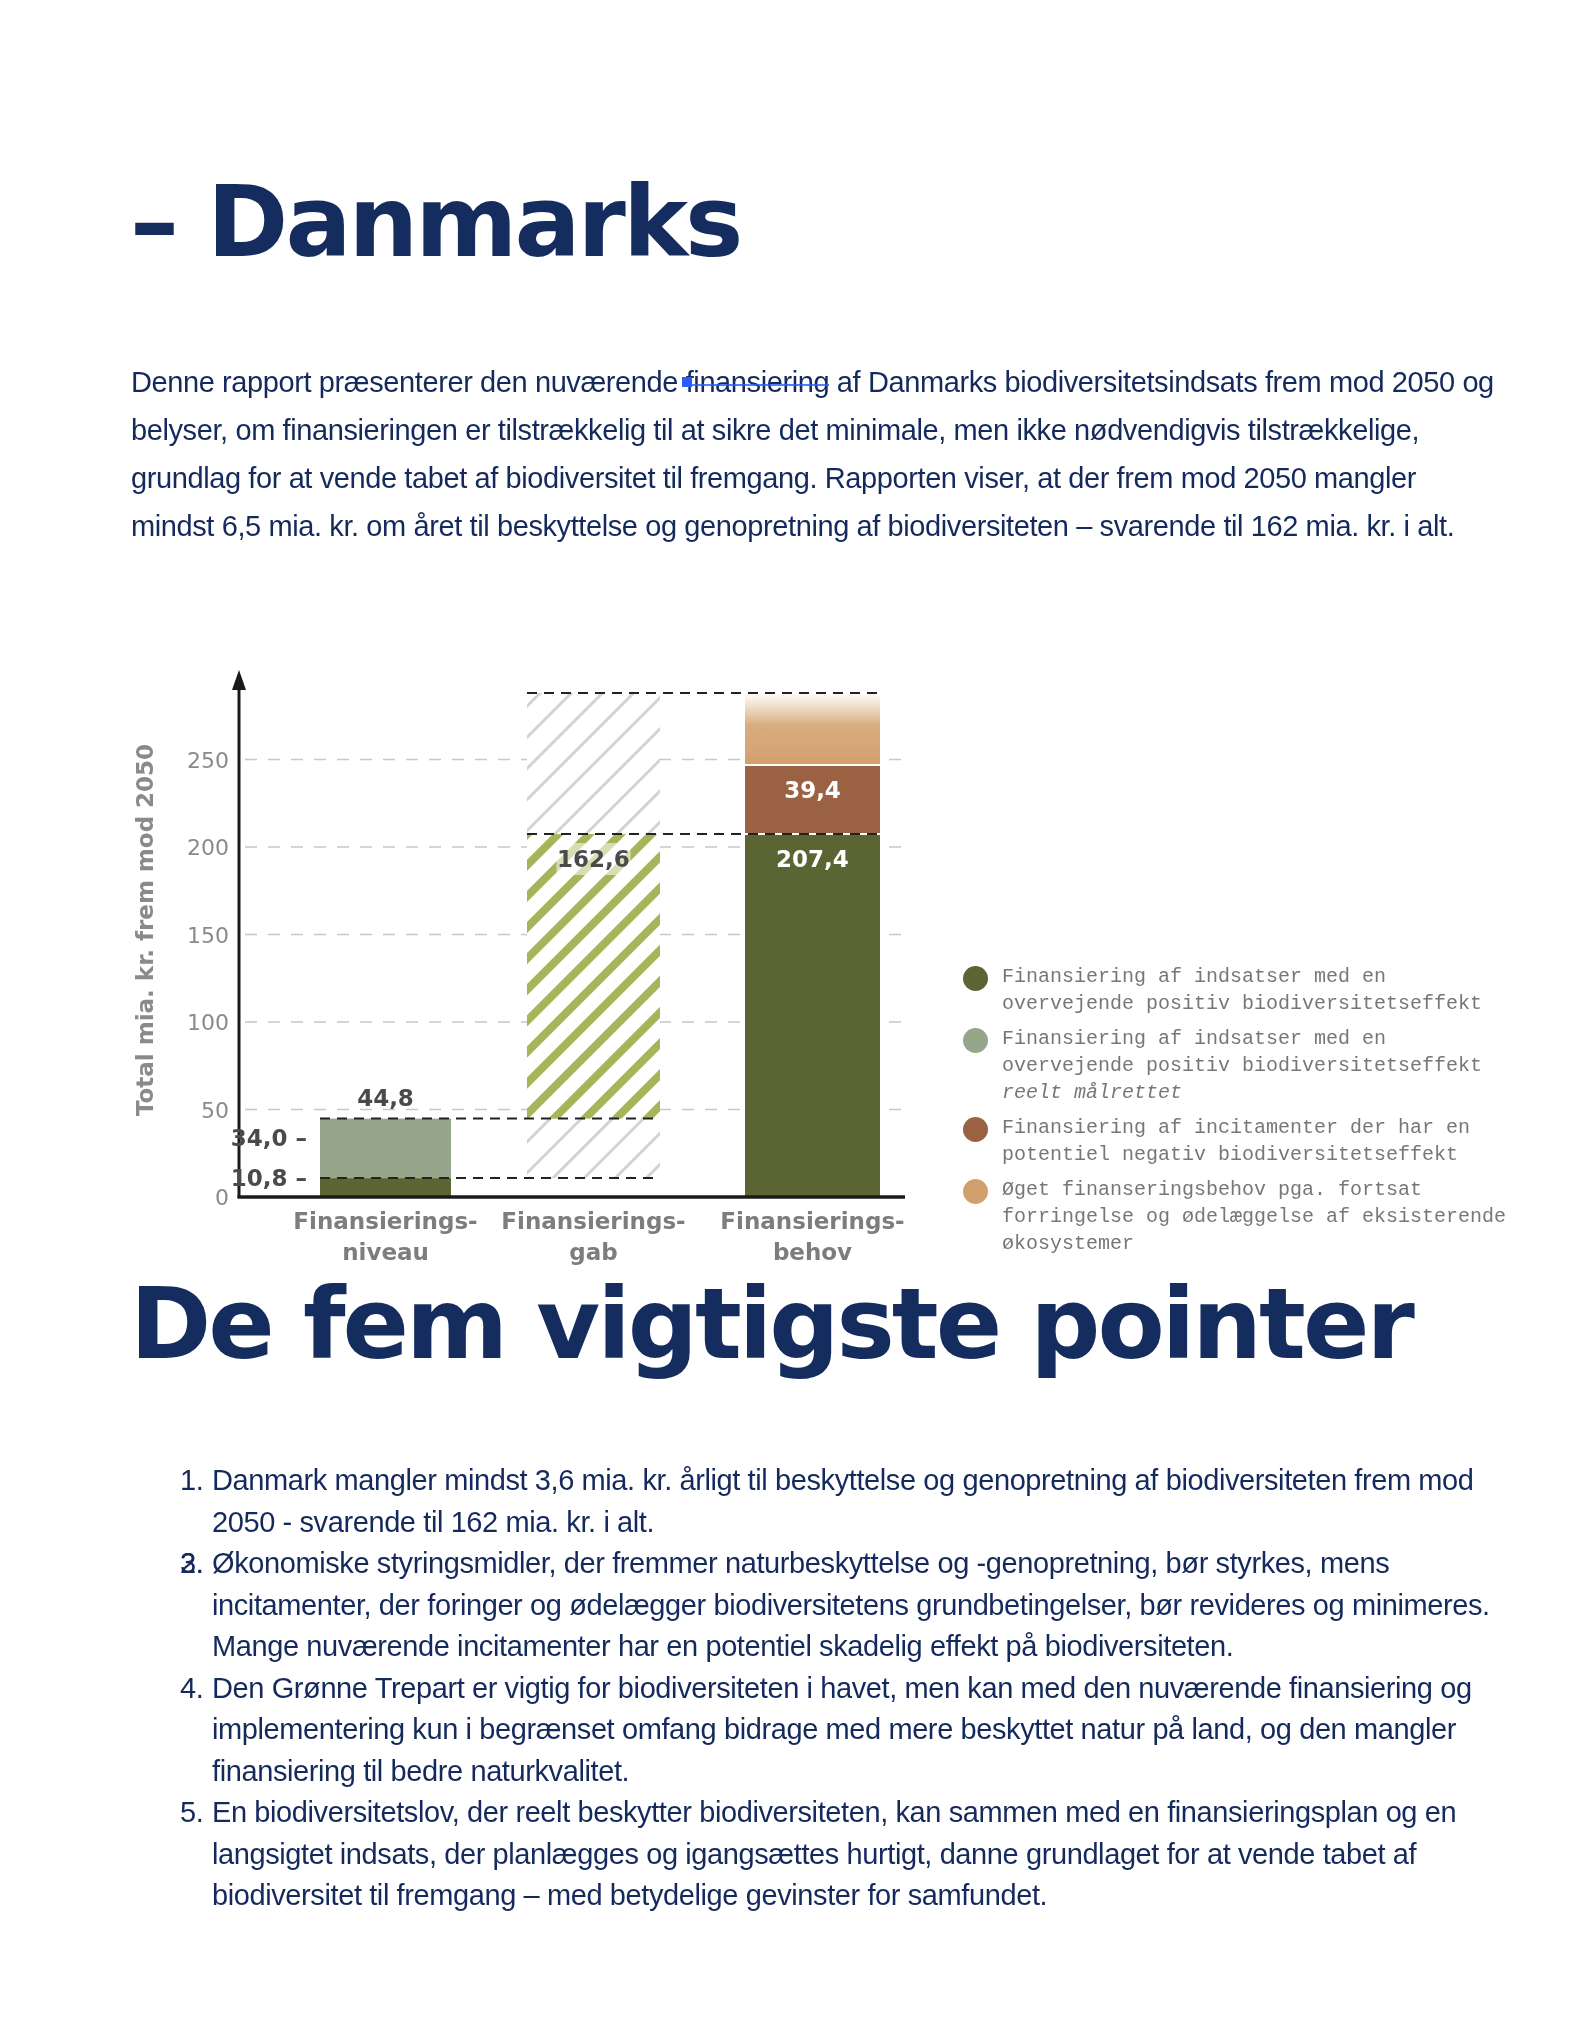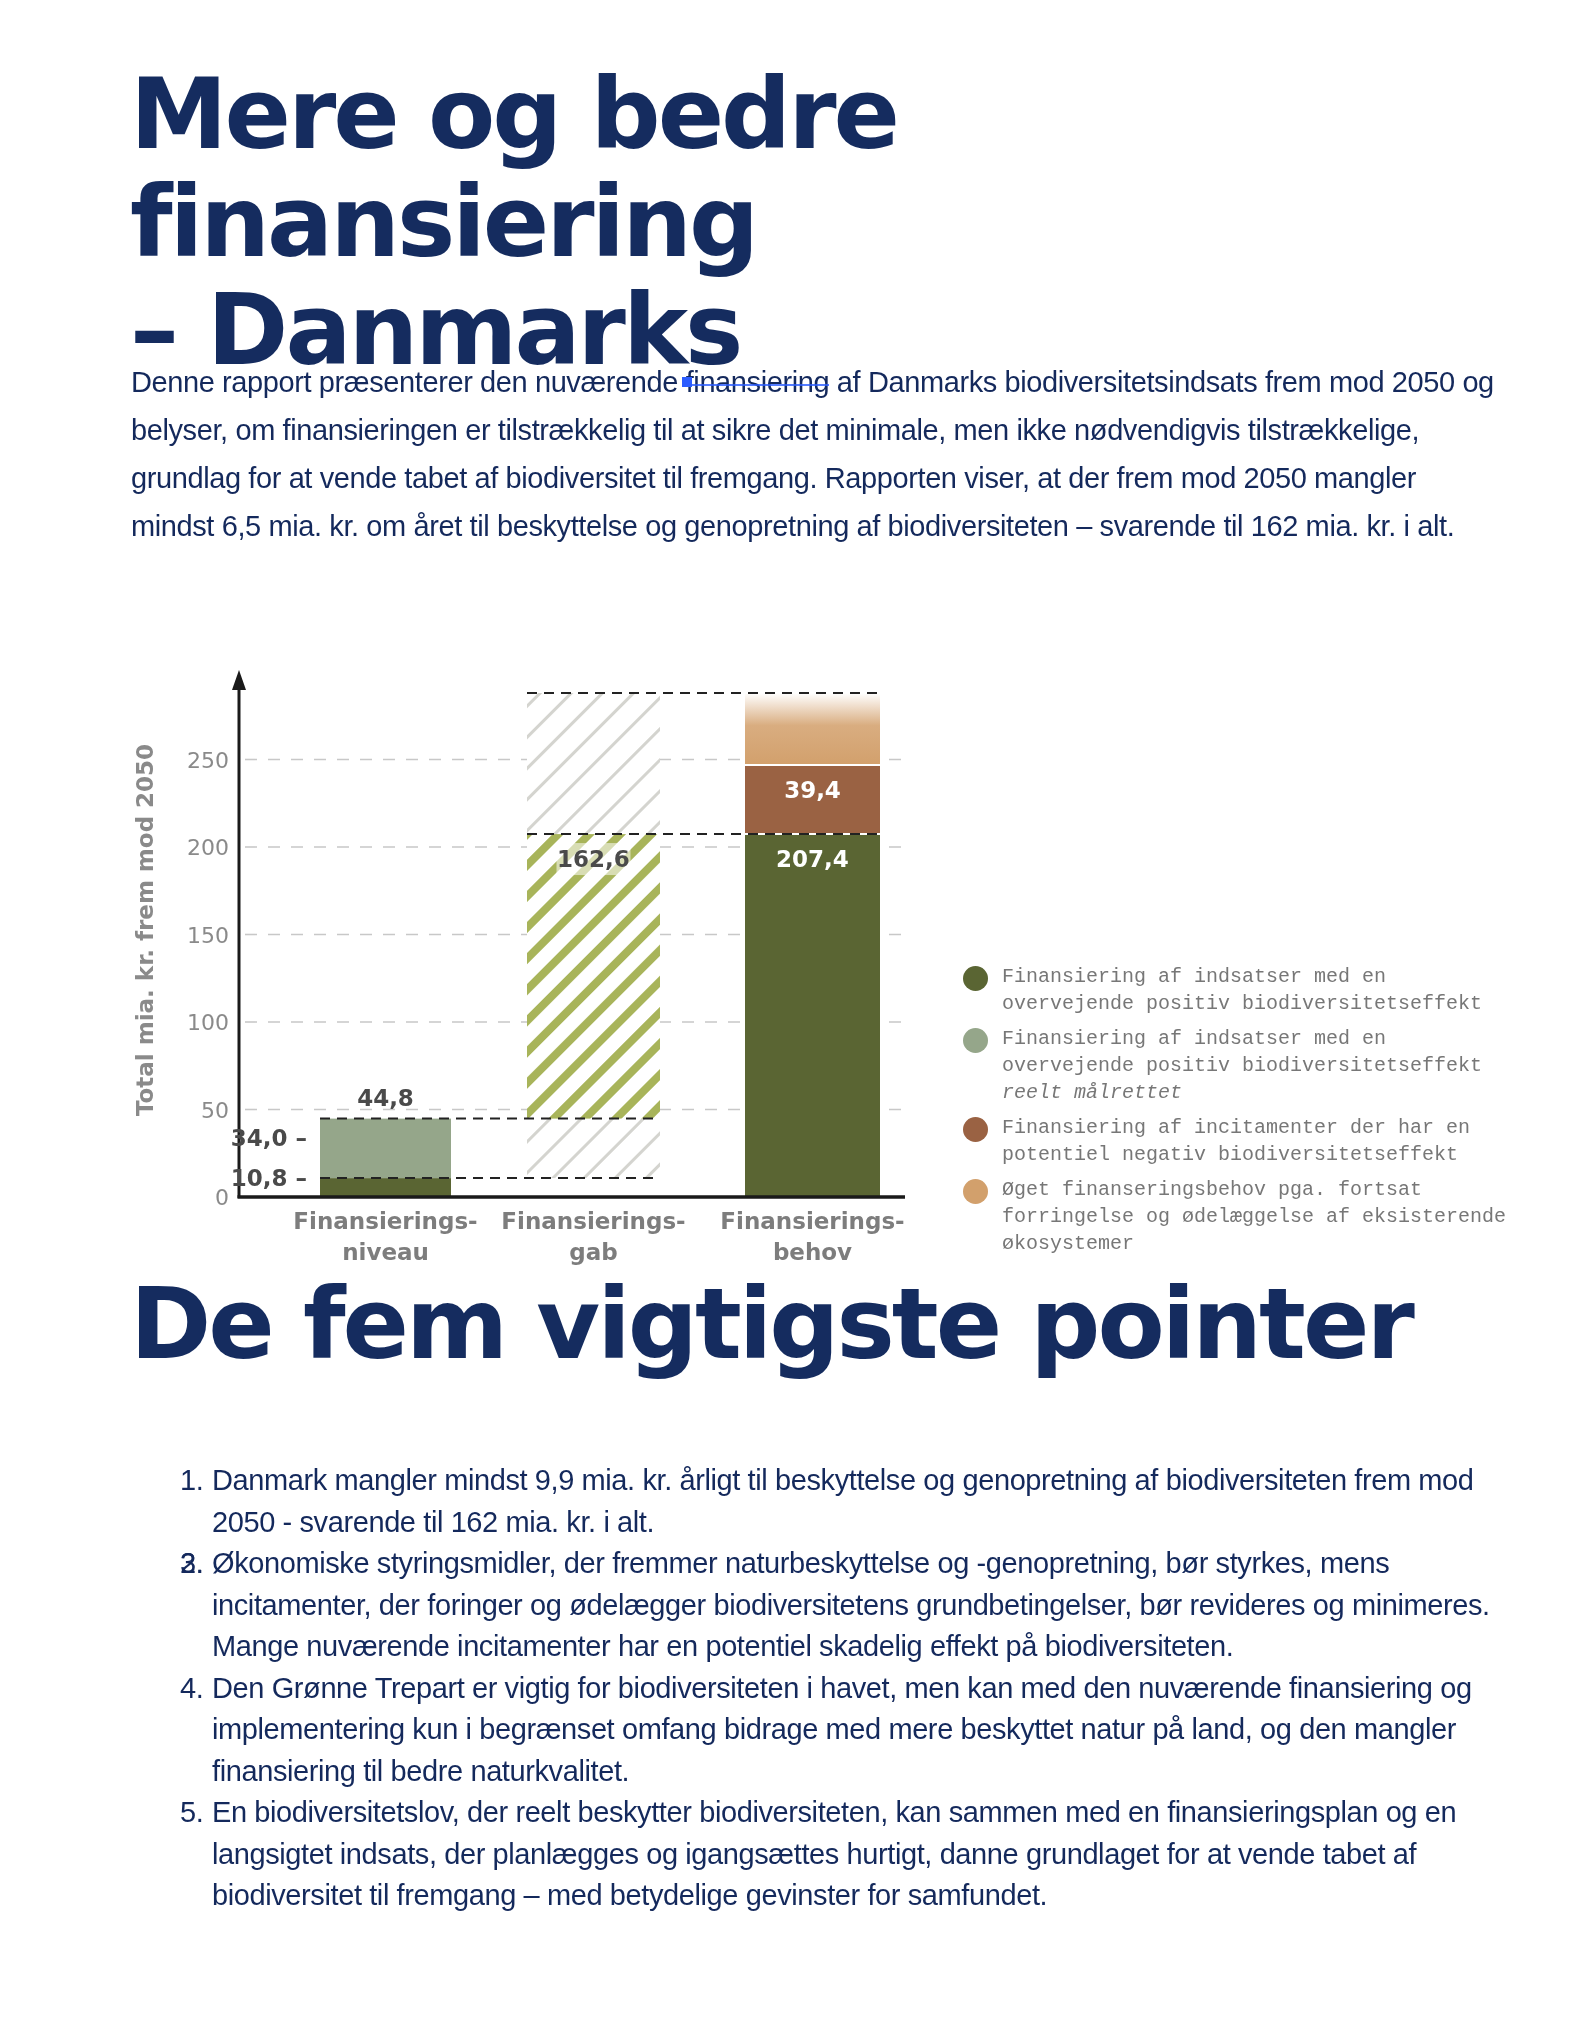--- a/index.html
+++ b/index.html
@@ -21,21 +21,21 @@
   .legend-dot { position: absolute; left: 3px; top: 3px; width: 25px; height: 25px; border-radius: 50%; }
   .legend-item em { font-style: italic; }
   .points { position: absolute; left: 180px; top: 1460px; width: 1320px; margin: 0; padding: 0; list-style: none; }
   .points li { position: relative; padding-left: 32px; font-size: 29px; line-height: 41.5px; color: #14295c; letter-spacing: -0.4px; }
   .points .num { position: absolute; left: 0; top: 0; }
 </style>
 </head>
 <body>
 
 <h1 class="h1">
-  <span>Mere og bedre finansiering</span><br>
+  <br>
   <span>– Danmarks</span>
 </h1>
 
 <p class="intro"><span>Denne rapport præsenterer den nuværende </span><span class="marker"><span>finansiering</span><span class="sel-line"></span><span class="sel-box"></span></span><span> af Danmarks biodiversitetsindsats frem mod 2050 og belyser, om finansieringen er tilstrækkelig til at sikre det minimale, men ikke nødvendigvis tilstrækkelige, grundlag for at vende tabet af biodiversitet til fremgang. Rapporten viser, at der frem mod 2050 mangler mindst 6,5 mia. kr. om året til beskyttelse og genopretning af biodiversiteten – svarende til 162 mia. kr. i alt.</span></p>
 
 <svg id="chart" width="1578" height="640" xmlns="http://www.w3.org/2000/svg">
   <defs>
     <pattern id="hatch-green" patternUnits="userSpaceOnUse" width="22" height="22" patternTransform="rotate(45)">
       <rect width="22" height="22" fill="#ffffff"></rect>
       <rect x="0" y="0" width="8" height="22" fill="#a8b45a"></rect>
@@ -107,18 +107,18 @@
 <div class="legend">
   <div class="legend-item"><span class="legend-dot" style="background: rgb(90, 101, 51);"></span><span>Finansiering af indsatser med en overvejende positiv biodiversitetseffekt</span></div>
   <div class="legend-item"><span class="legend-dot" style="background: rgb(149, 166, 138);"></span><span>Finansiering af indsatser med en overvejende positiv biodiversitetseffekt </span><em>reelt målrettet</em></div>
   <div class="legend-item"><span class="legend-dot" style="background: rgb(154, 98, 67);"></span><span>Finansiering af incitamenter der har en potentiel negativ biodiversitetseffekt</span></div>
   <div class="legend-item"><span class="legend-dot" style="background: rgb(210, 160, 108);"></span><span>Øget finanseringsbehov pga. fortsat forringelse og ødelæggelse af eksisterende økosystemer</span></div>
 </div>
 
 <h2 class="h2">De fem vigtigste pointer</h2>
 
 <ol class="points">
-  <li><span class="num">1.</span><span>Danmark mangler mindst 9,9 mia. kr. årligt til beskyttelse og genopretning af biodiversiteten frem mod 2050 - svarende til 162 mia. kr. i alt.</span></li>
+  <li><span class="num">1.</span><span>Danmark mangler mindst 3,6 mia. kr. årligt til beskyttelse og genopretning af biodiversiteten frem mod 2050 - svarende til 162 mia. kr. i alt.</span></li>
   <li><span class="num">2.</span></li>
   <li><span class="num">3.</span><span>Økonomiske styringsmidler, der fremmer naturbeskyttelse og -genopretning, bør styrkes, mens incitamenter, der foringer og ødelægger biodiversitetens grundbetingelser, bør revideres og minimeres. Mange nuværende incitamenter har en potentiel skadelig effekt på biodiversiteten.</span></li>
   <li><span class="num">4.</span><span>Den Grønne Trepart er vigtig for biodiversiteten i havet, men kan med den nuværende finansiering og implementering kun i begrænset omfang bidrage med mere beskyttet natur på land, og den mangler finansiering til bedre naturkvalitet.</span></li>
   <li><span class="num">5.</span><span>En biodiversitetslov, der reelt beskytter biodiversiteten, kan sammen med en finansieringsplan og en langsigtet indsats, der planlægges og igangsættes hurtigt, danne grundlaget for at vende tabet af biodiversitet til fremgang – med betydelige gevinster for samfundet.</span></li>
 </ol>
 
 </body></html>

